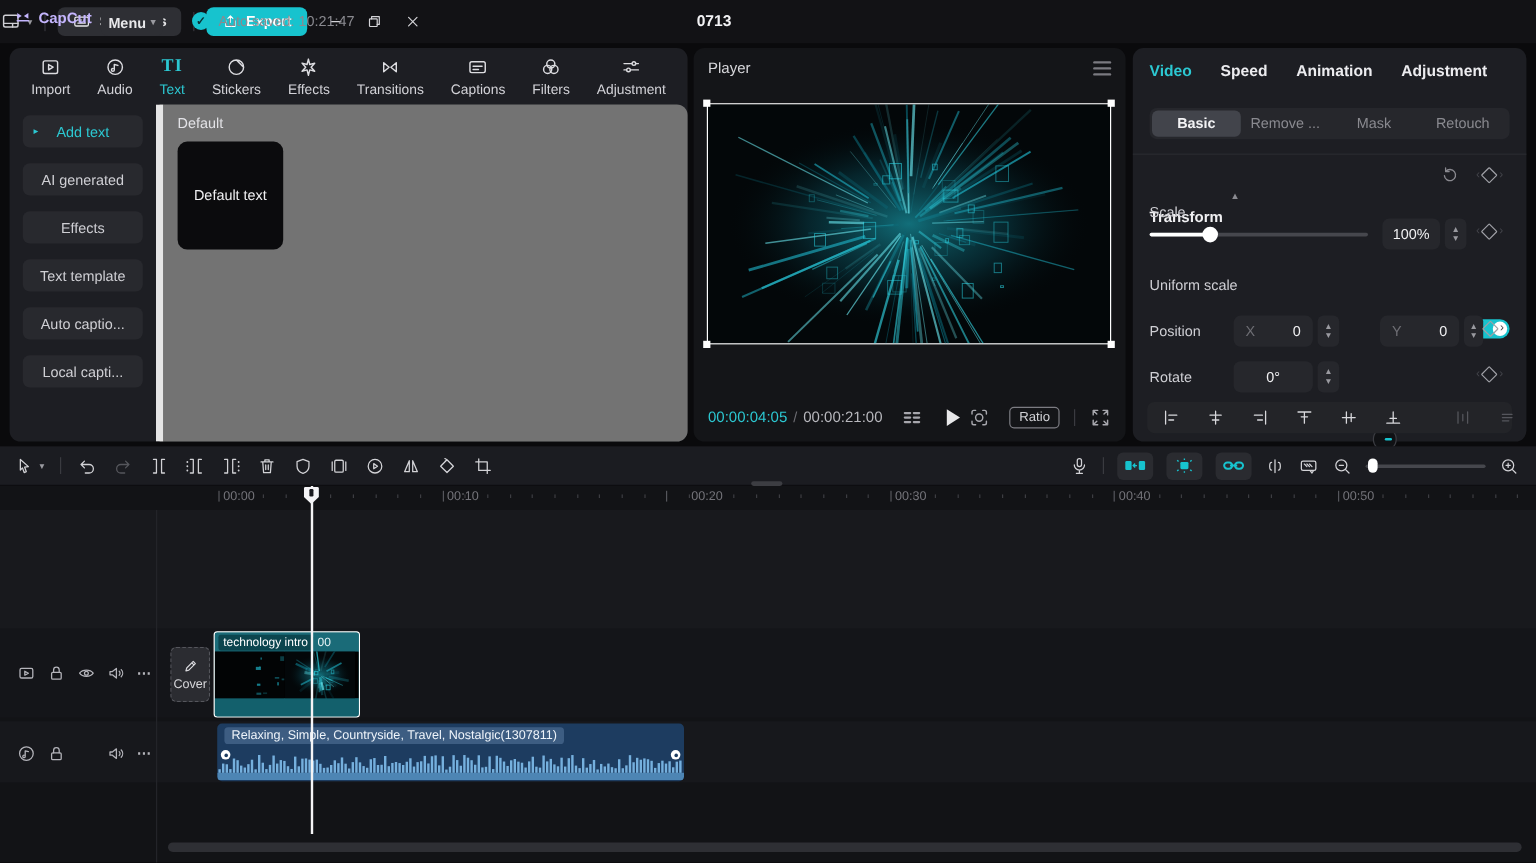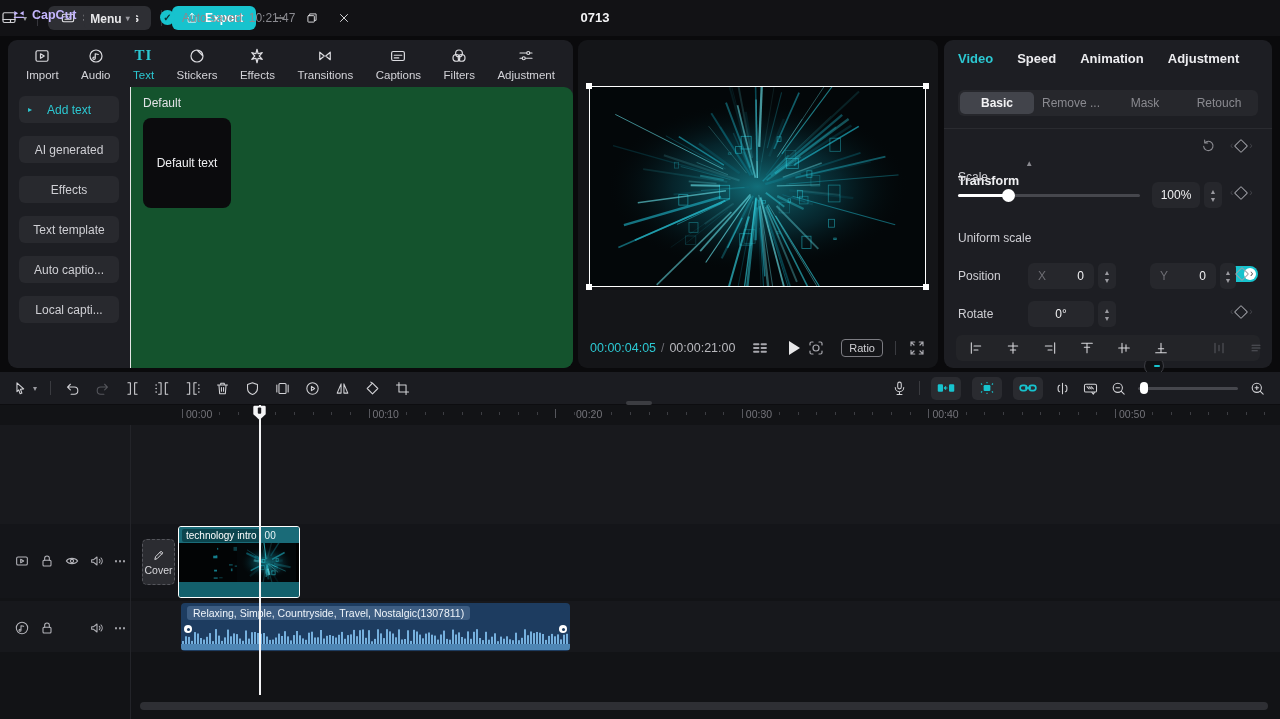--- a/index.html
+++ b/index.html
@@ -31,21 +31,21 @@
   .media-tabs{display:flex;justify-content:space-between;align-items:center;height:47px;padding:0 18px;}
   .mtab{display:flex;flex-direction:column;align-items:center;gap:4px;color:#d3d3d8;font-size:11.5px;cursor:default;}
   .mtab .mt-ic{height:19px;display:flex;align-items:center;justify-content:center;color:#dcdce0;}
   .mtab.active,.mtab.active .mt-ic{color:#2cc8d2;}
   .ti-glyph{font-family:"Liberation Serif",serif;font-size:15px;font-weight:bold;letter-spacing:1px;}
   .left-body{position:absolute;left:0;top:47px;right:0;bottom:0;display:flex;}
   .text-sidebar{width:122px;padding-top:9px;box-sizing:border-box;}
   .side-btn{position:relative;margin:0 11px 13px 11px;height:27px;border-radius:6px;background:#28292e;color:#cfcfd4;display:flex;align-items:center;justify-content:center;font-size:12px;}
   .side-btn.active{color:#2cc8d2;}
   .side-btn .tri{position:absolute;left:9px;font-size:8px;color:#2cc8d2;}
-  .text-content{flex:1;background:#14532d;border-left:1px solid #e5e5e5;border-radius:0 9px 9px 0;padding:9px 12px;}
+  .text-content{flex:1;background:#737373;border-left:6px solid #e5e5e5;border-radius:0 9px 9px 0;padding:9px 12px;}
   .section-title{color:#e2e2e6;font-size:12px;}
   .default-card{margin-top:8px;width:88px;height:90px;background:#0b0b0d;border-radius:8px;display:flex;align-items:center;justify-content:center;color:#f0f0f2;font-size:12px;}
 
   
   .player-panel{left:578px;top:40px;width:360px;height:328px;background:#141518;border-radius:9px;}
   .player-head{display:flex;align-items:center;height:34px;padding:0 12px;color:#d8d8dc;font-size:12.5px;}
   .hamburger{margin-left:auto;display:flex;flex-direction:column;gap:3px;}
   .hamburger i{width:15px;height:2px;background:#7a7a80;border-radius:1px;}
   .stage{left:11px;top:46px;width:335px;height:199px;border:1.5px solid #ffffff;background:#04080a;}
   .stage svg{width:100%;height:100%;}
@@ -287,20 +287,28 @@
       <div class="text-content">
         <div class="section-title">Default</div>
         <div class="default-card">
           <span>Default text</span>
         </div>
       </div>
     </div>
   </section>
 
   <section class="abs player-panel">
+    <div class="player-head">
+      <span>Player</span>
+      <span class="hamburger">
+          <i></i>
+          <i></i>
+          <i></i>
+        </span>
+    </div>
     <div class="abs stage">
       <svg id="stage-art" viewBox="0 0 335 199" preserveAspectRatio="none">
           <rect width="335" height="199" fill="#030709"></rect>
           <defs>
             <radialGradient id="g123457">
               <stop offset="0" stop-color="#1ec3d6" stop-opacity="0.55"></stop>
               <stop offset="0.55" stop-color="#0e6f82" stop-opacity="0.28"></stop>
               <stop offset="1" stop-color="#000000" stop-opacity="0"></stop>
             </radialGradient>
           </defs>

